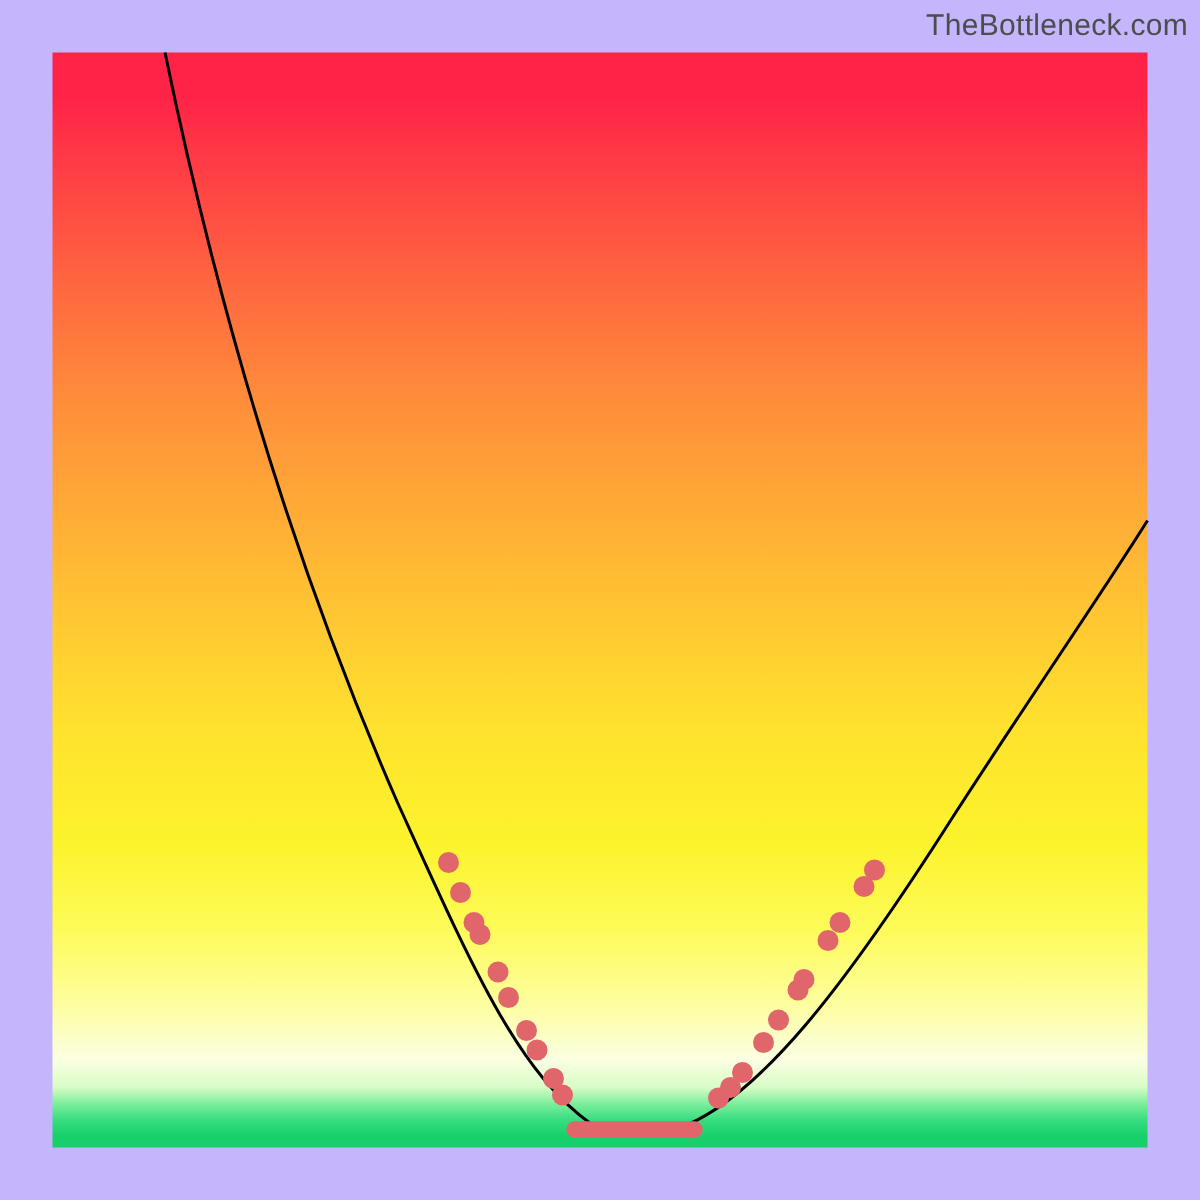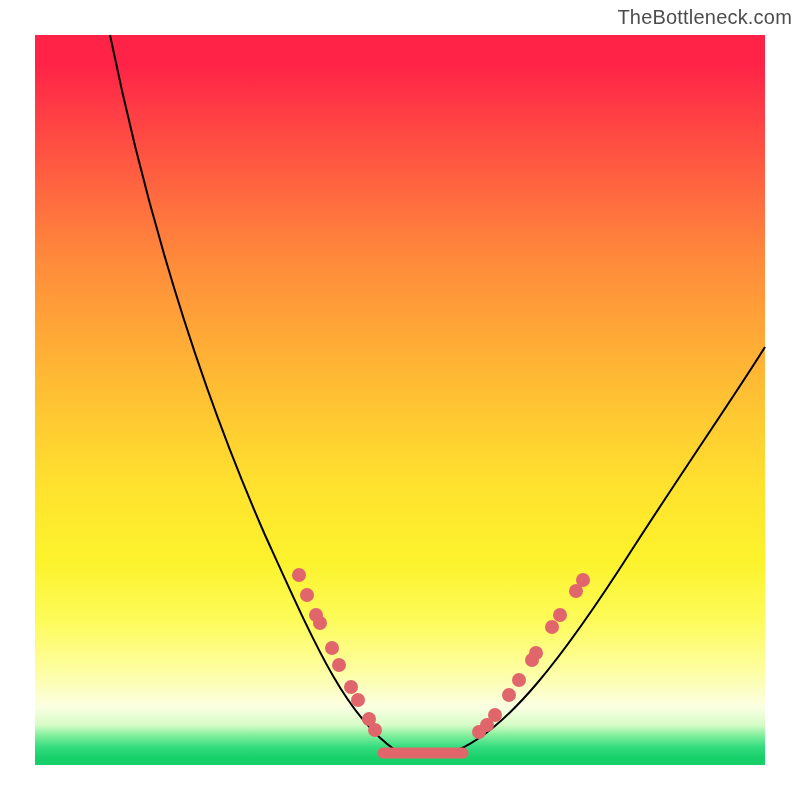--- a/index.html
+++ b/index.html
@@ -10,21 +10,21 @@
     overflow: hidden;
     background: #000;
     font-family: Arial, Helvetica, sans-serif;
   }
   .frame {
     position: absolute;
     left: 0;
     top: 0;
     width: 800px;
     height: 800px;
-    background: #ffffff;
+    background: #c4b5fd;
   }
   .plot-area {
     position: absolute;
     left: 35px;
     top: 35px;
     width: 730px;
     height: 730px;
     
     background: linear-gradient(
       to bottom,

